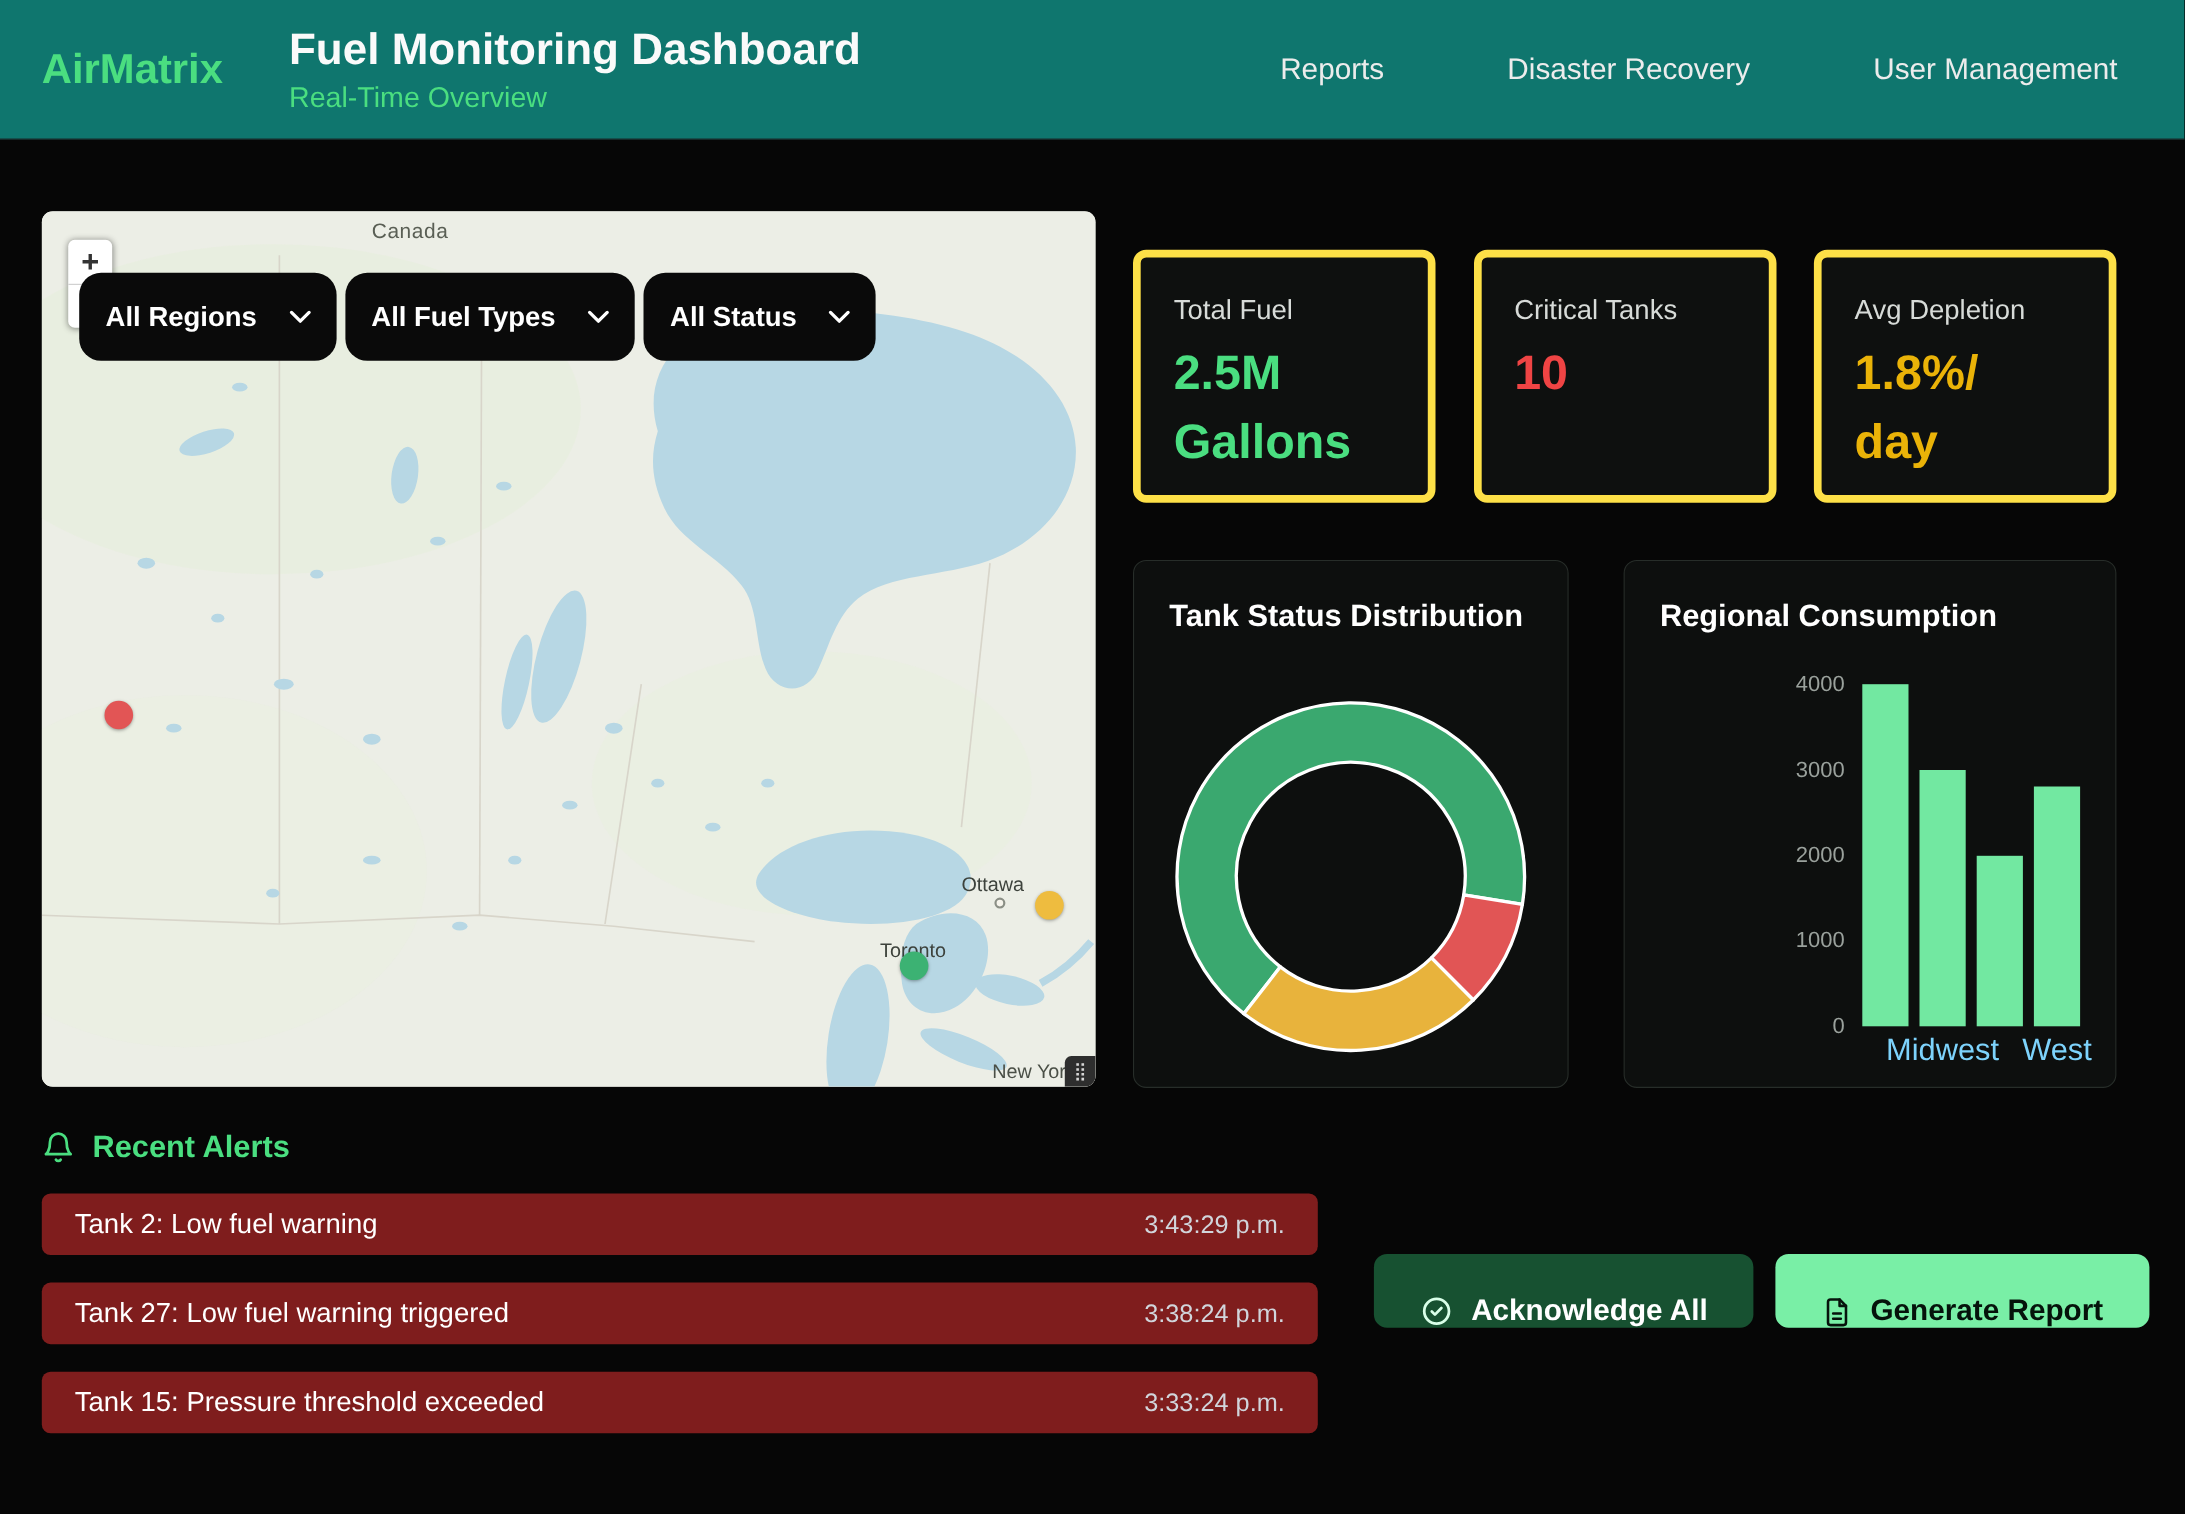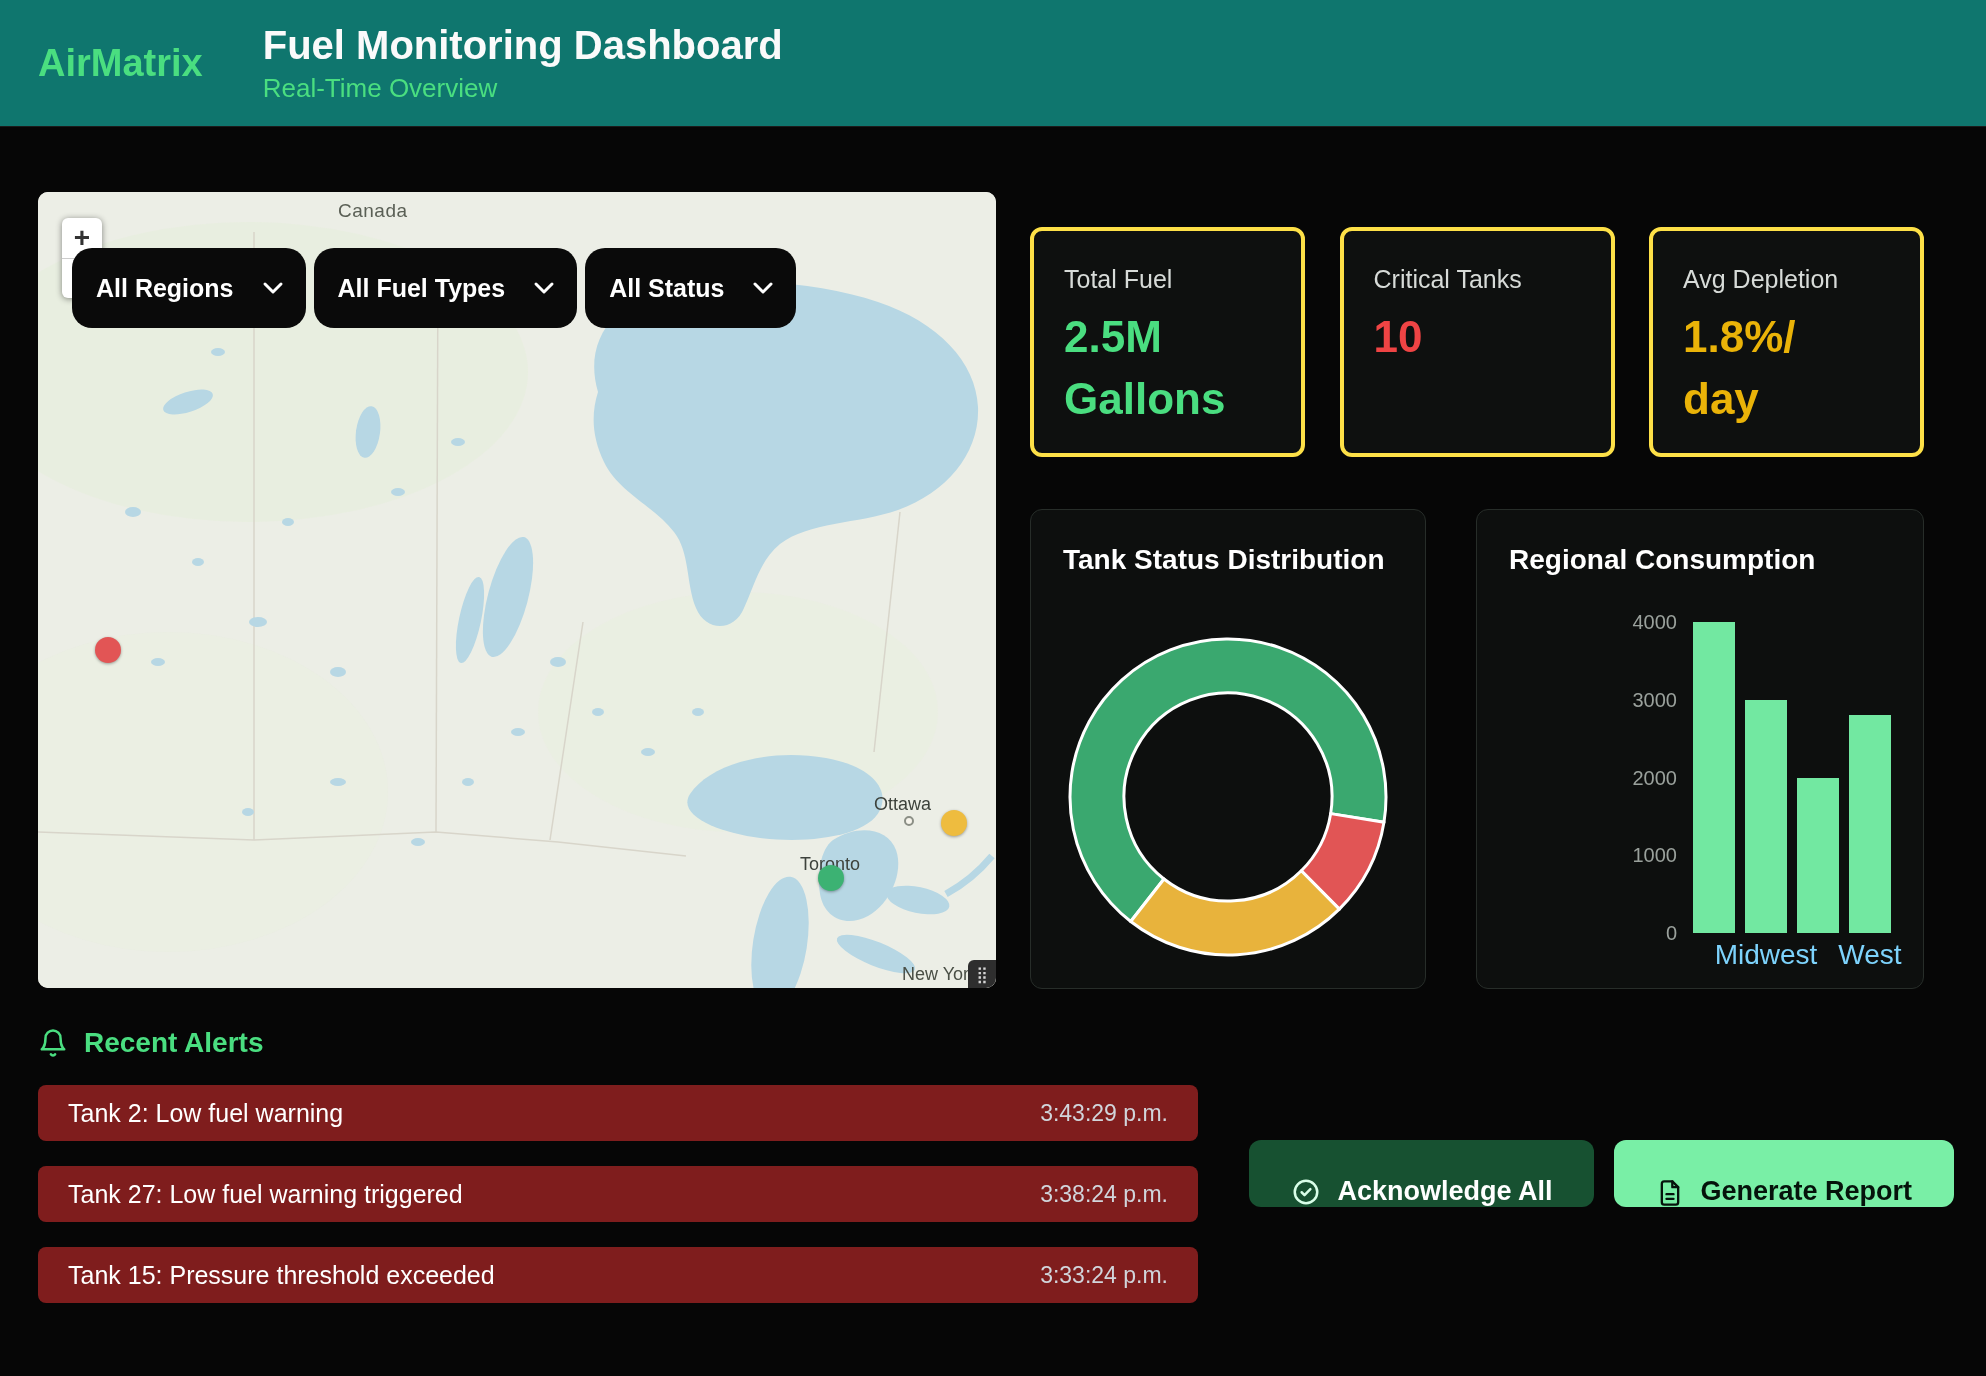--- a/index.html
+++ b/index.html
@@ -46,21 +46,21 @@
   .markers-layer { position:absolute; inset:0; z-index:2; }
   .map-marker { position:absolute; width:26px; height:26px; border-radius:50%;
                 transform:translate(-50%,-50%); box-shadow:0 1px 3px rgba(0,0,0,.35); cursor:pointer; }
   .resize-handle { position:absolute; right:0; bottom:0; width:28px; height:28px; background:#2e2e2e;
                    border-radius:6px 0 0 0; color:#d6d6d6; display:flex; align-items:center;
                    justify-content:center; font-size:16px; z-index:4; cursor:grab; }
 
   
   .right-col { flex:1; display:flex; flex-direction:column; padding-top:35px; }
   .stats-row { display:flex; justify-content:space-between; }
-  .stat-card { width:275px; height:230px; background:#0e100f; border:4px solid #fde047;
+  .stat-card { width:275px; height:230px; background:#0e100f; border:7px solid #fde047;
                border-radius:12px; padding:34px 30px; }
   .stat-label { font-size:25px; color:#d7dbd8; font-weight:500; }
   .stat-value { margin-top:12px; font-size:44px; font-weight:700; line-height:1.42; }
   .stat-line { display:block; }
 
   .charts-row { display:flex; gap:50px; margin-top:52px; }
   .chart-card { flex:1; height:480px; background:#0d0f0e; border:1px solid #272d29;
                 border-radius:12px; padding:34px 32px; }
   .chart-title { font-size:28px; font-weight:700; color:#fff; }
   .donut-wrap { display:flex; justify-content:center; margin-top:56px; }
@@ -91,20 +91,25 @@
   .btn-report { color:#05130b; }
 </style>
 </head>
 <body>
 
 <div class="header">
   <div class="logo" style="color: rgb(74, 222, 128);">AirMatrix</div>
   <div class="title-block">
     <div class="title">Fuel Monitoring Dashboard</div>
     <div class="subtitle" style="color: rgb(74, 222, 128);">Real-Time Overview</div>
+  </div>
+  <div class="nav">
+    <div class="nav-item">Reports</div>
+    <div class="nav-item">Disaster Recovery</div>
+    <div class="nav-item">User Management</div>
   </div>
 </div>
 
 <div class="main">
 
   <div class="map-panel">
     <svg class="map-svg" viewBox="0 0 958 796" xmlns="http://www.w3.org/2000/svg">
       <rect width="958" height="796" fill="#eceee6"></rect>
       <ellipse cx="210" cy="180" rx="280" ry="150" fill="#e6eeda" opacity="0.55"></ellipse>
       <ellipse cx="130" cy="600" rx="220" ry="160" fill="#e9efdf" opacity="0.5"></ellipse>

